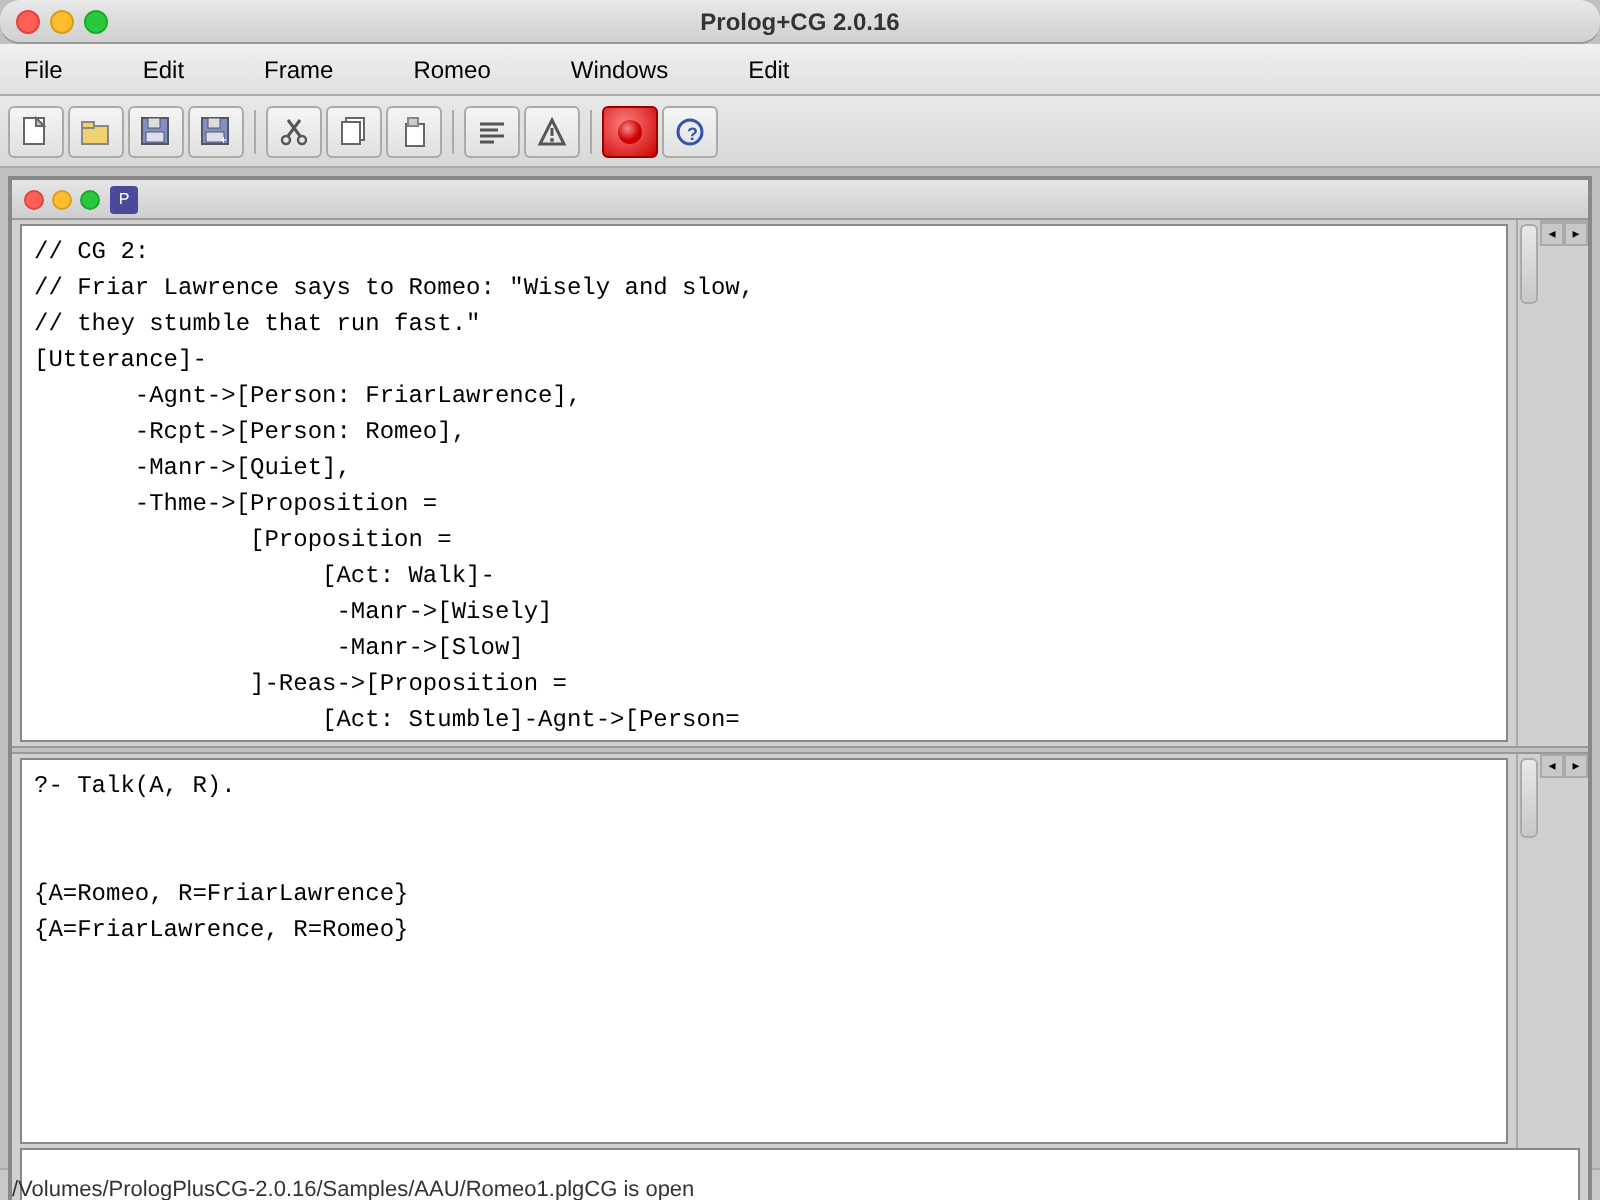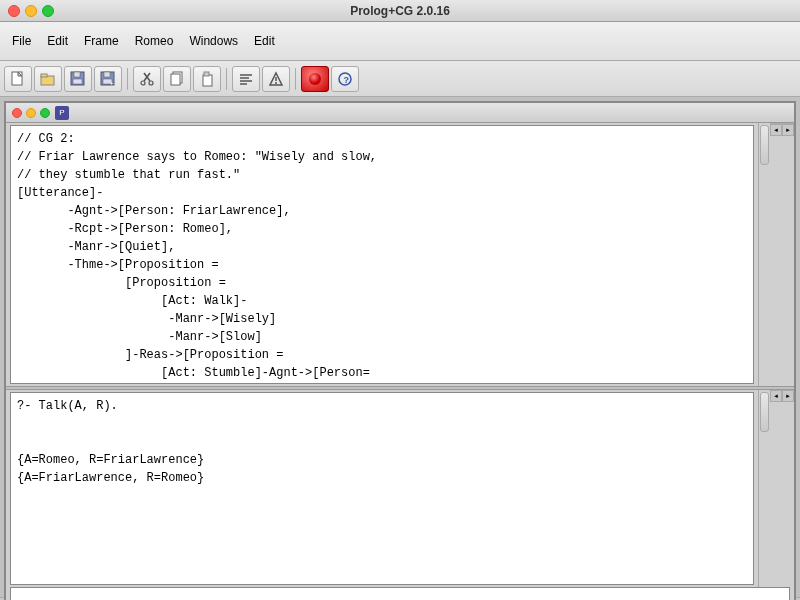--- a/index.html
+++ b/index.html
@@ -14,20 +14,21 @@
 
     
     .title-bar {
       height: 22px;
       background: linear-gradient(to bottom, #e8e8e8, #d0d0d0);
       display: flex;
       align-items: center;
       justify-content: center;
       border-bottom: 1px solid #999;
       position: relative;
+      border-radius: 10px;
     }
     .title-bar-text {
       font-size: 12px;
       font-weight: bold;
       color: #333;
     }
     .traffic-lights {
       position: absolute;
       left: 8px;
       display: flex;
@@ -39,26 +40,27 @@
       height: 12px;
       border-radius: 50%;
       display: inline-block;
     }
     .tl-red { background: #ff5f57; border: 1px solid #e0443e; }
     .tl-yellow { background: #febc2e; border: 1px solid #d4a017; }
     .tl-green { background: #28c840; border: 1px solid #1aab29; }
 
     
     .menu-bar {
-      height: 39px;
+      height: 26px;
       background: linear-gradient(to bottom, #f0f0f0, #e0e0e0);
       display: flex;
       align-items: center;
       border-bottom: 1px solid #aaa;
       padding: 0 4px;
+      gap: 24px;
     }
     .menu-item {
       padding: 2px 8px;
       font-size: 12px;
       color: #000;
       cursor: pointer;
     }
 
     
     .toolbar {

